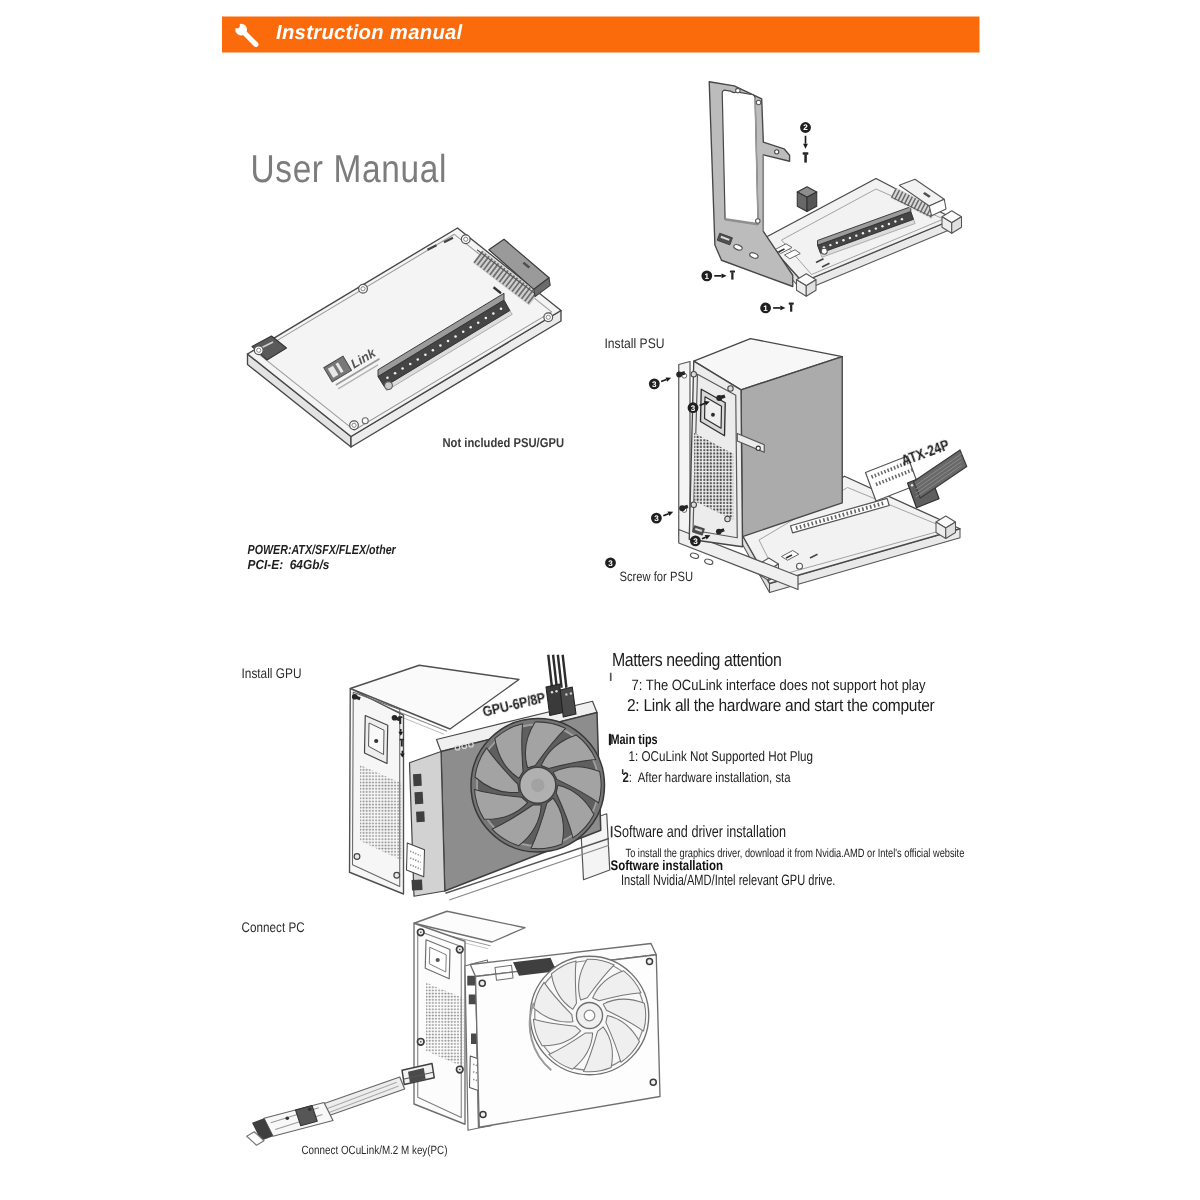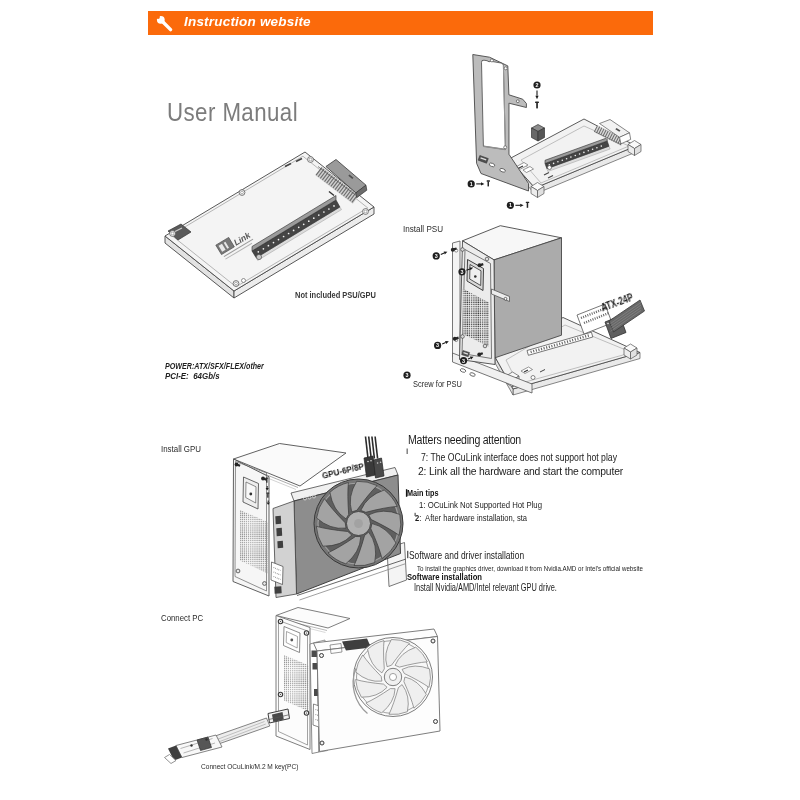--- a/index.html
+++ b/index.html
@@ -4,21 +4,21 @@
 <style>
 html,body{margin:0;padding:0;background:#fff;}
 #page{position:relative;width:800px;height:800px;background:#fff;overflow:hidden;font-family:"Liberation Sans",sans-serif;}
 .t{position:absolute;white-space:nowrap;color:#2e2e2e;line-height:1;}
 #bar{position:absolute;left:148px;top:11px;width:505px;height:24px;background:#fb6a0b;}
 </style>
 </head>
 <body>
 <div id="page">
 <div id="bar"></div>
-<div class="t" style="left:184px;top:14.8px;font-size:13.5px;font-weight:bold;font-style:italic;color:#fff;letter-spacing:0.2px;">Instruction website</div>
+<div class="t" style="left:184px;top:14.8px;font-size:13.5px;font-weight:bold;font-style:italic;color:#fff;letter-spacing:0.2px;">Instruction manual</div>
 
 <div class="t" style="transform:scaleX(0.857);transform-origin:0 50%;left:167px;top:99px;font-size:26px;color:#7c7c7c;letter-spacing:0.5px;">User Manual</div>
 
 <div class="t" style="transform:scaleX(0.87);transform-origin:0 50%;left:295px;top:291px;font-size:8.6px;font-weight:bold;color:#3a3a3a;">Not included PSU/GPU</div>
 
 <div class="t" style="transform:scaleX(0.81);transform-origin:0 50%;left:165px;top:362px;font-size:8.8px;font-weight:bold;font-style:italic;color:#1e1e1e;"><b>POWER:</b>ATX/SFX/FLEX/other</div>
 <div class="t" style="transform:scaleX(0.9);transform-origin:0 50%;left:165px;top:371.5px;font-size:8.8px;font-weight:bold;font-style:italic;color:#1e1e1e;"><b>PCI-E:</b>&nbsp;&nbsp;64Gb/s</div>
 
 <div class="t" style="transform:scaleX(0.87);transform-origin:0 50%;left:403px;top:224.5px;font-size:9.3px;color:#2b2b2b;">Install PSU</div>
 <div class="t" style="transform:scaleX(0.83);transform-origin:0 50%;left:413px;top:380px;font-size:9px;color:#2b2b2b;">Screw for PSU</div>

